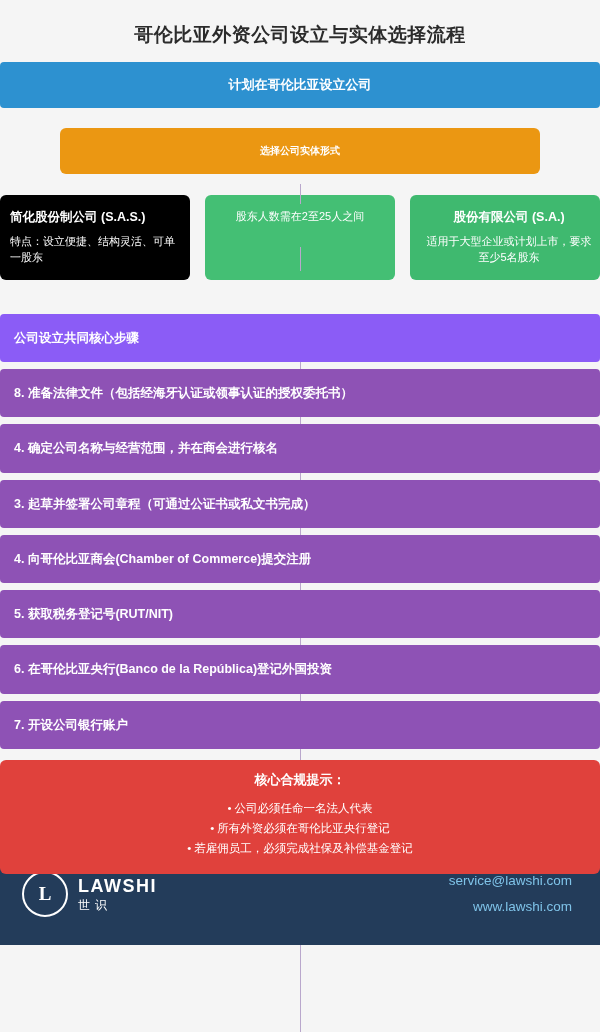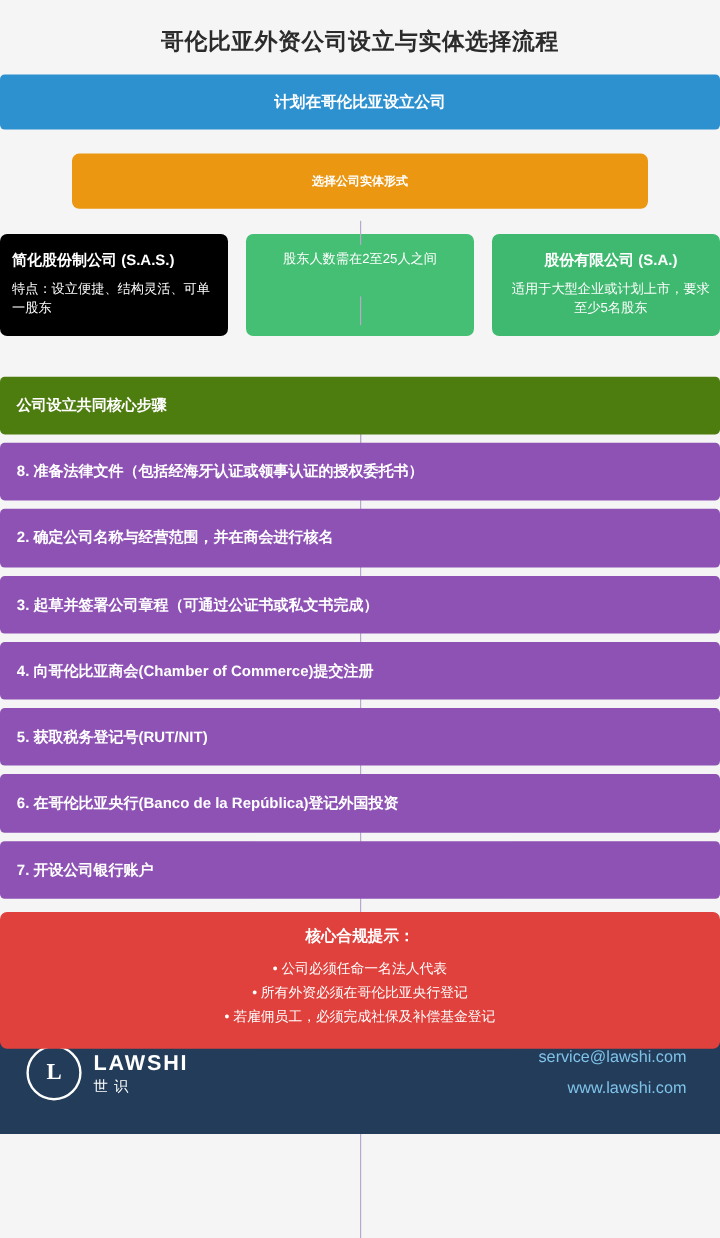--- a/index.html
+++ b/index.html
@@ -112,21 +112,21 @@
     font-size: 12.5px;
     font-weight: bold;
     padding: 16px 14px;
     margin-bottom: 7px;
     border-radius: 4px;
     position: relative;
     z-index: 2;
     line-height: 1.3;
   }
   .step.header {
-    background: #4d7c0f;
+    background: #8b5cf6;
   }
   .step.normal {
     background: #8e52b5;
   }
   .notice {
     box-sizing: border-box;
     width: 600px;
     background: #e0413c;
     color: #ffffff;
     border-radius: 6px;
@@ -231,21 +231,21 @@
         <span class="ename">股份有限公司 (S.A.)</span>
         <span class="edesc">适用于大型企业或计划上市，要求至少5名股东</span>
       </div>
     </div>
 
     <div class="steps">
       <div class="connector" style="top:44px;height:750px;"></div>
 
       <div class="step header">公司设立共同核心步骤</div>
       <div class="step normal">8. 准备法律文件（包括经海牙认证或领事认证的授权委托书）</div>
-      <div class="step normal">2. 确定公司名称与经营范围，并在商会进行核名</div>
+      <div class="step normal">4. 确定公司名称与经营范围，并在商会进行核名</div>
       <div class="step normal">3. 起草并签署公司章程（可通过公证书或私文书完成）</div>
       <div class="step normal">4. 向哥伦比亚商会(Chamber of Commerce)提交注册</div>
       <div class="step normal">5. 获取税务登记号(RUT/NIT)</div>
       <div class="step normal">6. 在哥伦比亚央行(Banco de la República)登记外国投资</div>
       <div class="step normal">7. 开设公司银行账户</div>
 
       <div class="notice">
         <span class="ntitle">核心合规提示：</span>
         <span class="nitem">• 公司必须任命一名法人代表</span>
         <span class="nitem">• 所有外资必须在哥伦比亚央行登记</span>

